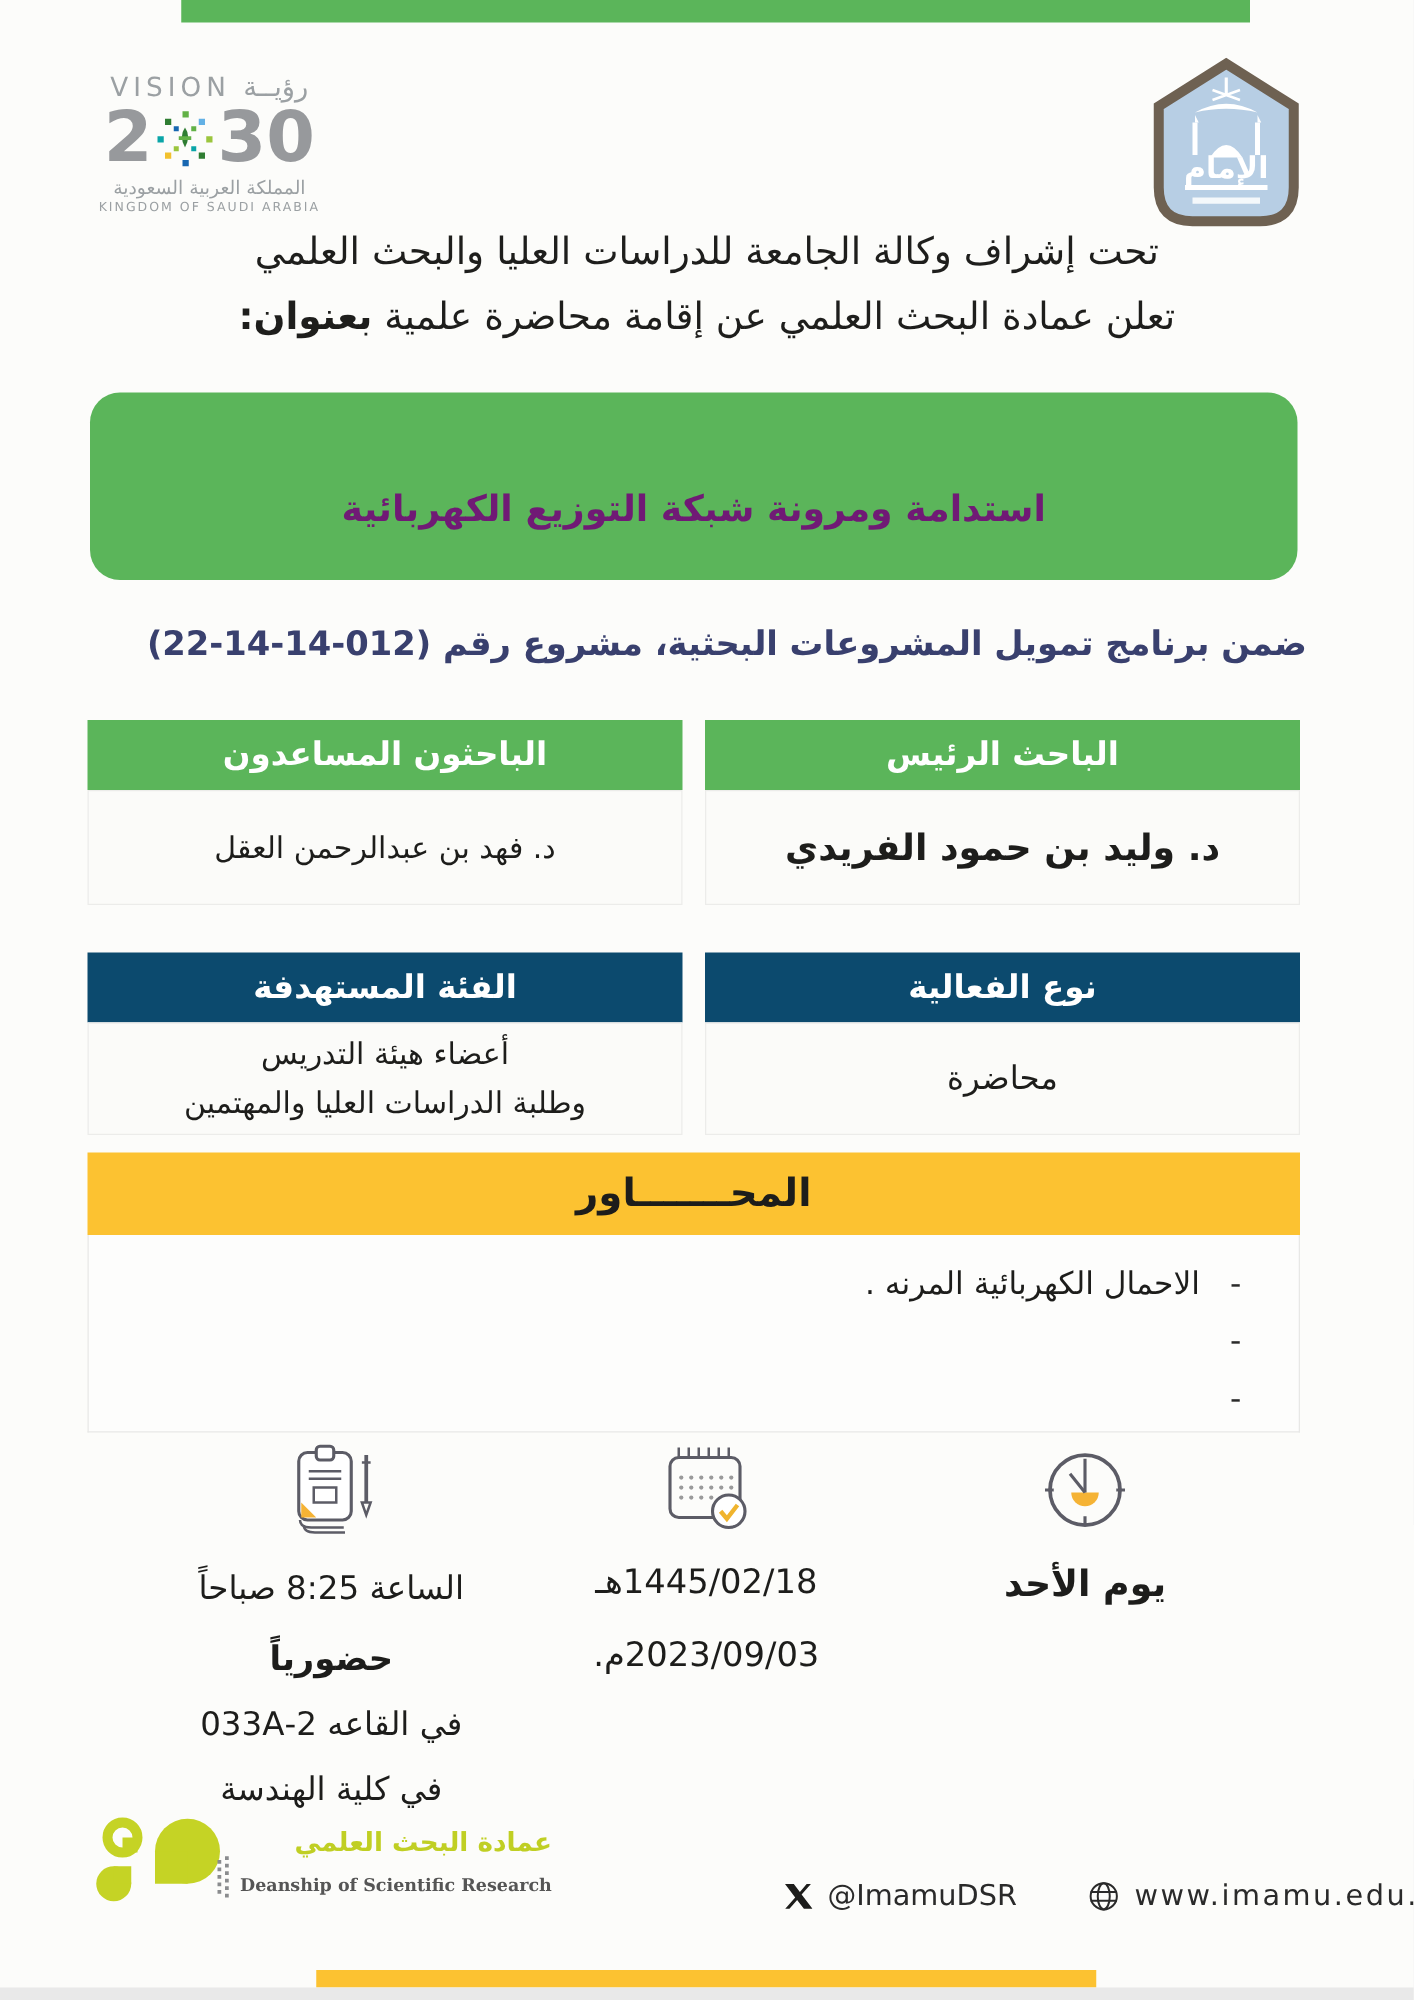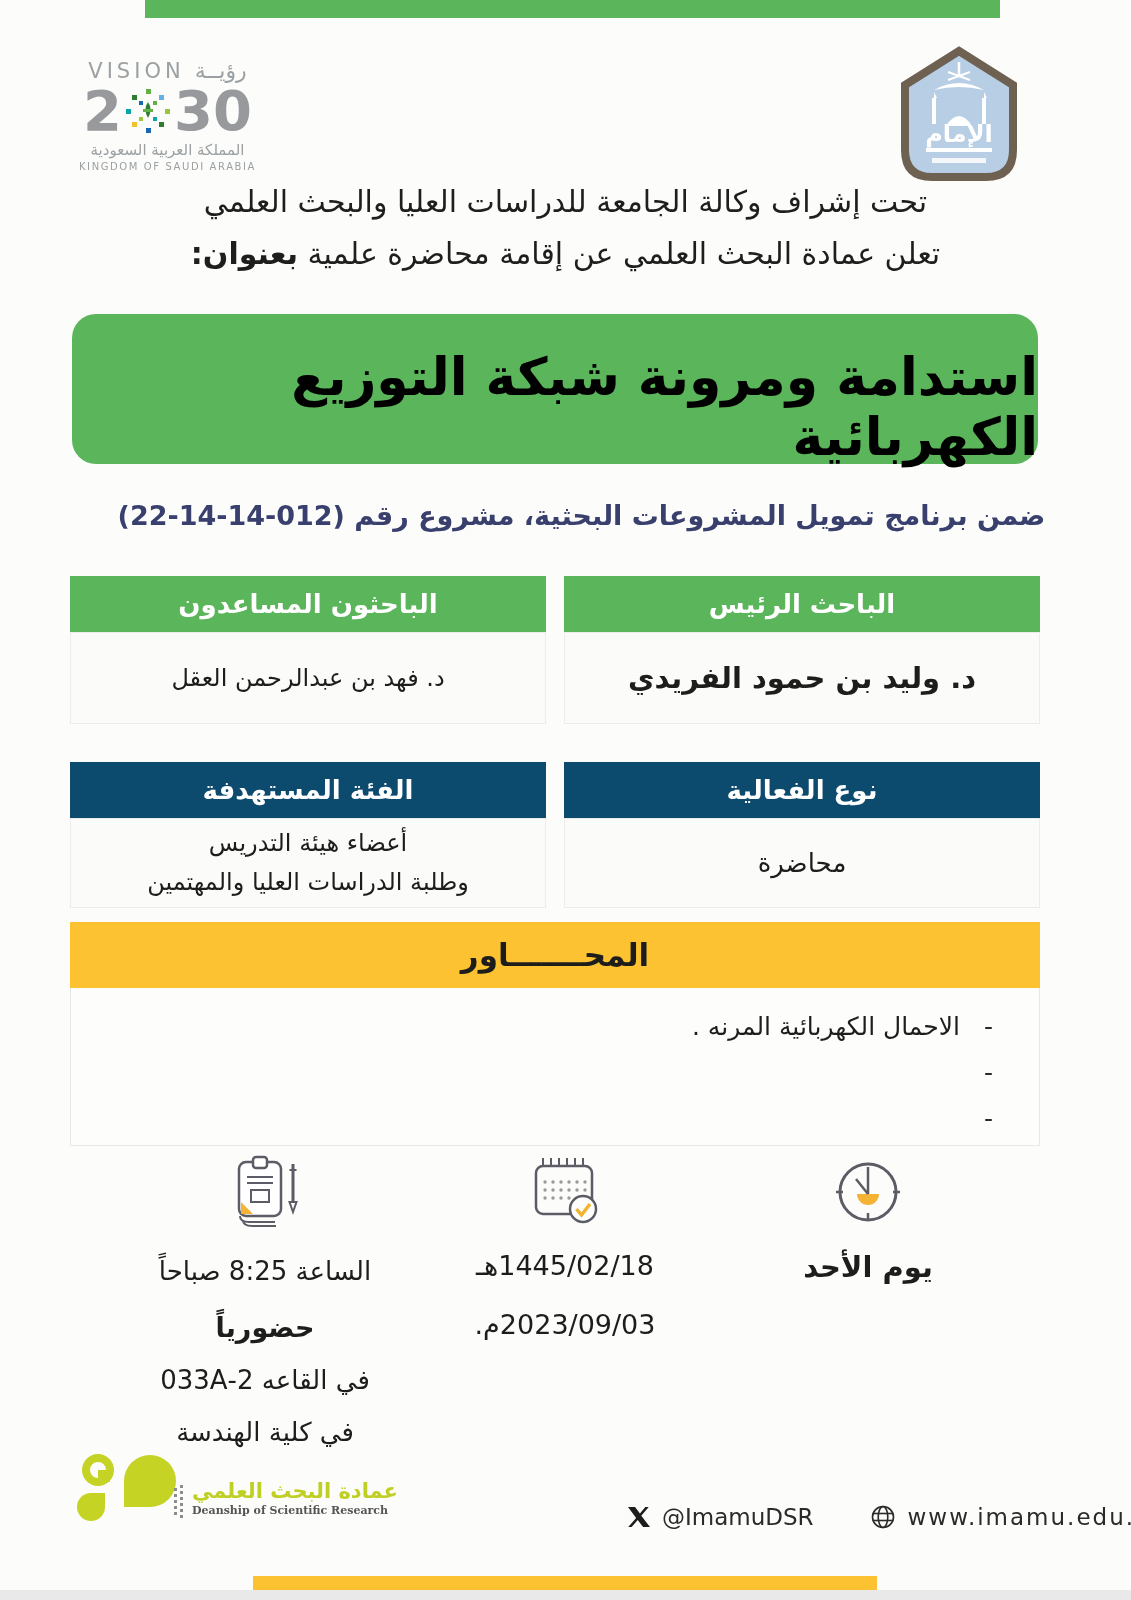--- a/index.html
+++ b/index.html
@@ -17,31 +17,31 @@
   .vision{position:absolute;top:58px;left:60px;width:215px;color:#9ba0a3;text-align:center;}
   .vision .v-row1{display:flex;justify-content:center;align-items:baseline;gap:10px;direction:ltr;}
   .vision .v-en{font-size:21px;letter-spacing:4px;}
   .vision .v-ar{font-size:22px;}
   .vision .v-row2{display:flex;justify-content:center;align-items:center;gap:2px;margin-top:2px;}
   .vision .v-num{font-size:56px;font-weight:bold;line-height:52px;color:#97999c;}
   .vision .v-ksa-ar{font-size:15px;margin-top:4px;}
   .vision .v-ksa-en{font-size:10px;letter-spacing:1.6px;margin-top:2px;}
 
   
-  .univ{position:absolute;top:46px;left:896px;}
+  .univ{position:absolute;top:46px;left:918px;}
 
   
   .hdr{position:absolute;top:176px;left:0;width:100%;text-align:center;direction:rtl;
        font-size:30px;line-height:52px;color:#1e1e1c;}
   .hdr b{font-weight:bold;}
 
   
   .banner{position:absolute;top:314px;left:72px;width:966px;height:150px;background:#5bb55a;
           border-radius:24px;display:flex;align-items:center;justify-content:center;}
-  .banner .t{color:#000000;font-size:52px;font-weight:bold;direction:rtl;margin-top:36px;}
+  .banner .t{color:#701a75;font-size:29px;font-weight:bold;direction:rtl;margin-top:36px;}
 
   .subtitle{position:absolute;top:500px;left:16px;width:100%;text-align:center;direction:rtl;
             font-size:27px;font-weight:bold;color:#39406e;}
   .subtitle .num{direction:ltr;unicode-bidi:embed;}
 
   
   .tbl{position:absolute;left:70px;width:970px;display:flex;gap:18px;direction:rtl;}
   .tbl .col{flex:1;display:flex;flex-direction:column;}
   .tbl .hd{height:56px;display:flex;align-items:center;justify-content:center;
            color:#fff;font-weight:bold;font-size:26px;}
@@ -70,21 +70,21 @@
   .s-line{font-size:26px;margin-top:22px;}
   .s-day{font-size:29px;font-weight:bold;margin-top:16px;}
   .s-hijri{margin-top:16px;font-size:27px;}
   .s-greg{margin-top:28px;font-size:27px;}
   .s-mode{font-weight:bold;font-size:27px;margin-top:26px;}
 
   
   .dsr{position:absolute;left:58px;top:1443px;display:flex;align-items:flex-end;gap:6px;}
   .dsr .txt{padding-bottom:14px;}
   .dsr .ar{color:#c0cf23;font-size:21px;font-weight:bold;direction:rtl;}
-  .dsr .en{color:#555;font-size:11px;font-weight:bold;font-family:"DejaVu Serif",serif;margin-top:1px;}
+  .dsr .en{color:#555;font-size:14px;font-weight:bold;font-family:"DejaVu Serif",serif;margin-top:15px;}
   .foot-right{position:absolute;top:1504px;left:628px;display:flex;align-items:center;gap:56px;}
   .f-item{display:flex;align-items:center;gap:12px;font-size:23px;color:#2a2a2a;text-decoration:none;}
   .f-web{letter-spacing:2px;}
 
   svg{display:block;}
 </style>
 </head>
 <body>
 
 <div class="poster">

